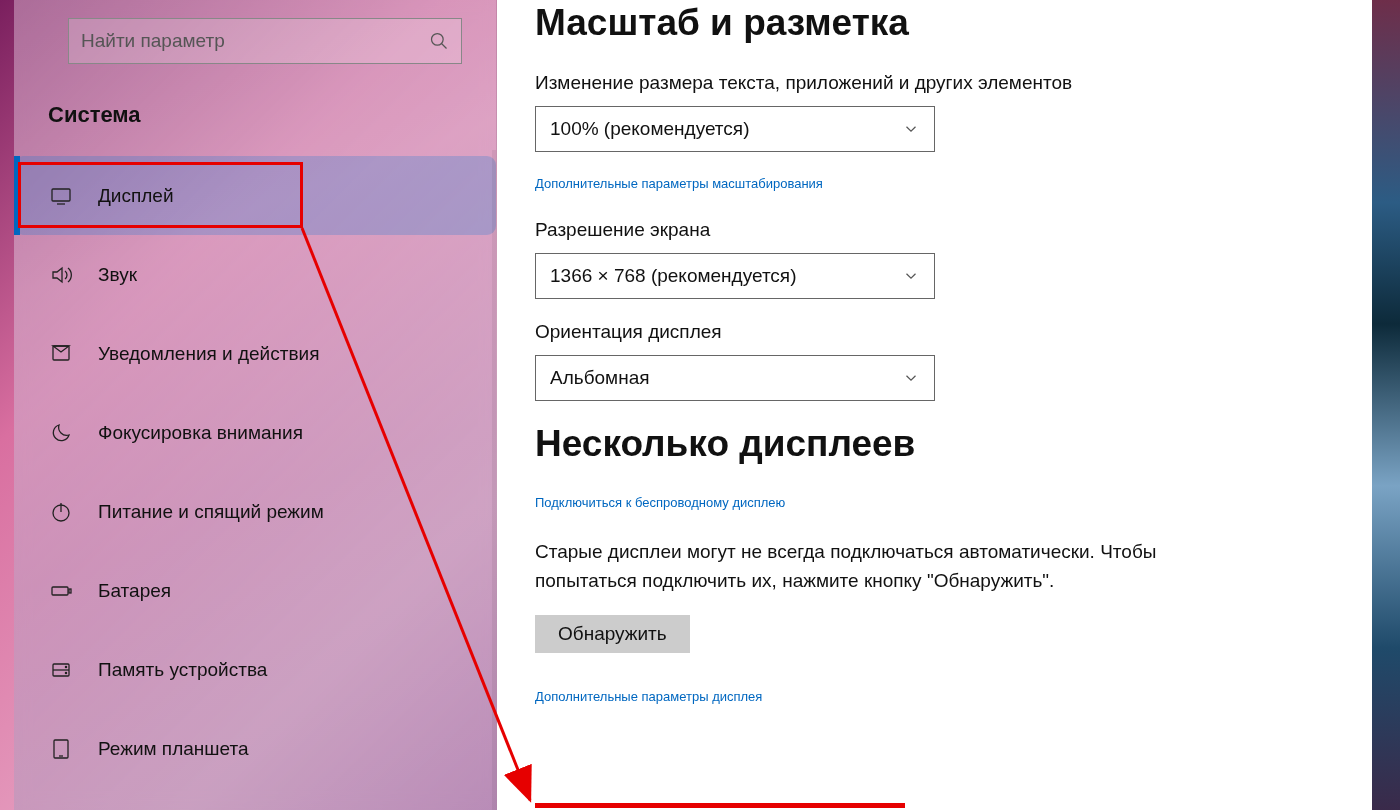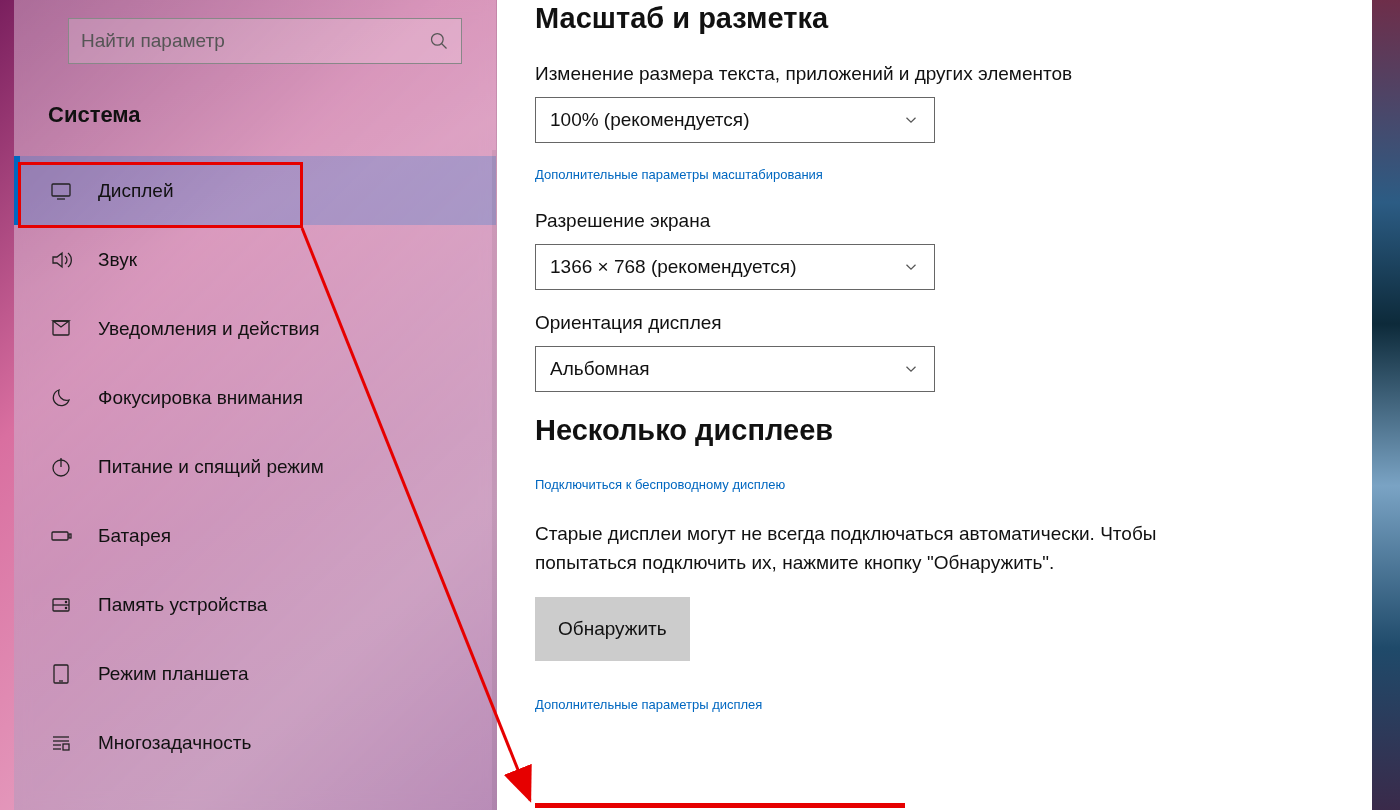--- a/index.html
+++ b/index.html
@@ -44,25 +44,26 @@
     font-size: 19px; color: #333; outline: none;
   }
   .search-box input::placeholder { color: #555; }
   .search-icon { width: 20px; height: 20px; stroke: #555; stroke-width: 1.5; fill: none; }
   .category-title {
     padding: 38px 34px 28px 34px;
     font-size: 22px; font-weight: 700; color: #111;
   }
   .nav-item {
     display: flex; align-items: center;
-    height: 69px;
+    height: 79px;
     padding-left: 34px;
     font-size: 19px; color: #111;
     cursor: pointer;
     position: relative;
+    border-radius: 9px;
   }
   .nav-item .icon {
     width: 26px; margin-right: 24px;
     display: inline-flex; align-items: center; justify-content: center;
   }
   .nav-item .icon svg { width: 24px; height: 24px; stroke: #222; stroke-width: 1.3; fill: none; }
   .nav-item.active {
     background: rgba(0,120,215,0.22);
   }
   .nav-item.active::before {
@@ -77,35 +78,35 @@
   .arrow-svg {
     position: absolute; pointer-events: none;
     overflow: visible;
   }
   
   .main {
     flex: 1; background: #fff; padding: 0 0 0 38px;
     position: relative;
     overflow: hidden;
   }
-  .section-h { font-size: 29px; font-weight: 600; color: #111; margin-top: 22px; margin-bottom: 28px; }
+  .section-h { font-size: 37px; font-weight: 600; color: #111; margin-top: 22px; margin-bottom: 28px; }
   .section-h.bigtop { margin-top: 2px; }
   .field-label { font-size: 19px; color: #111; margin-bottom: 12px; }
   .select {
     display: flex; align-items: center; justify-content: space-between;
     border: 1px solid #666; height: 46px; width: 400px;
     padding: 15px 14px; font-size: 19px; color: #111;
     margin-bottom: 22px; cursor: pointer; background: #fff;
   }
   .chev { width: 18px; height: 18px; stroke: #555; stroke-width: 1.6; fill: none; }
   .link { color: #0067c0; font-size: 13px; margin-bottom: 28px; display: inline-block; cursor: pointer; }
   .para { font-size: 19px; color: #111; line-height: 1.5; max-width: 680px; margin-bottom: 20px; }
   .button {
     display: inline-flex; align-items: center; justify-content: center;
-    height: 64px; padding: 0 22px;
+    height: 38px; padding: 0 22px;
     background: #ccc; border: 1px solid #ccc;
     font-size: 19px; color: #111; cursor: pointer;
     margin-bottom: 34px;
   }
   .link.bottom { margin-bottom: 0; }
   .bottom-underline {
     position: absolute; left: 38px; bottom: 2px; height: 5px; width: 370px;
     background: #e60000;
   }
   .scrollbar {

